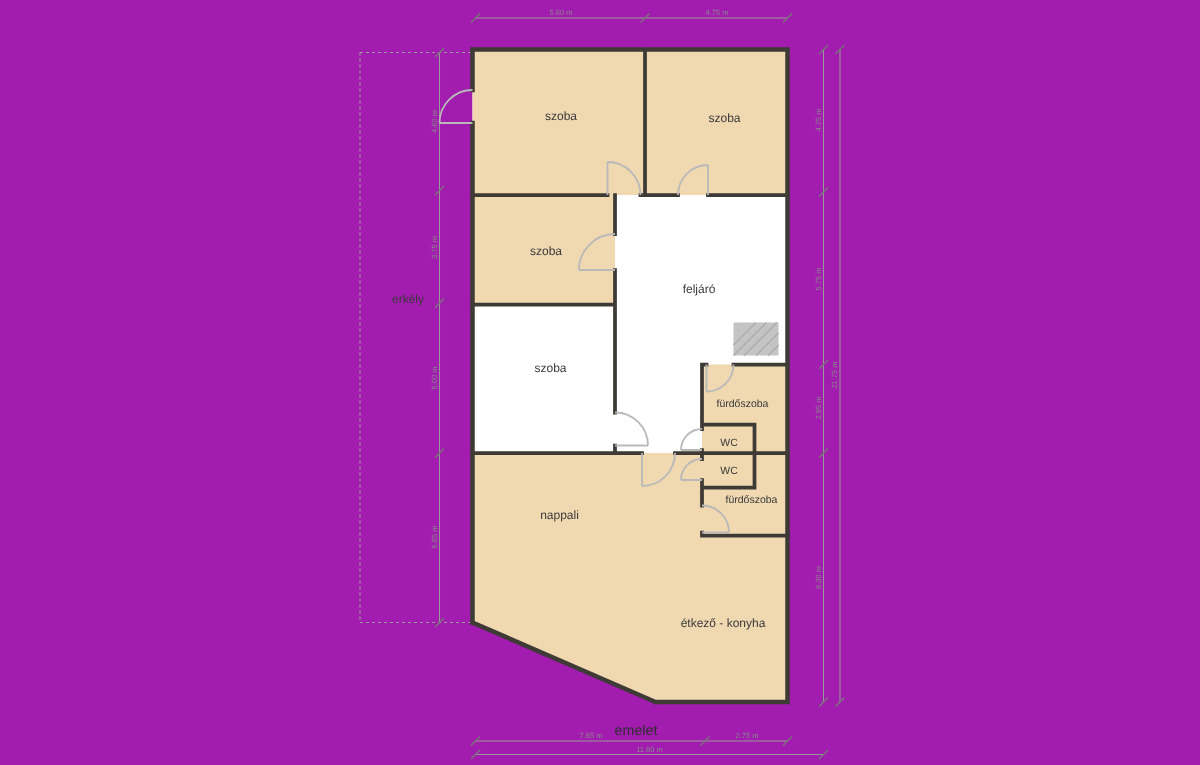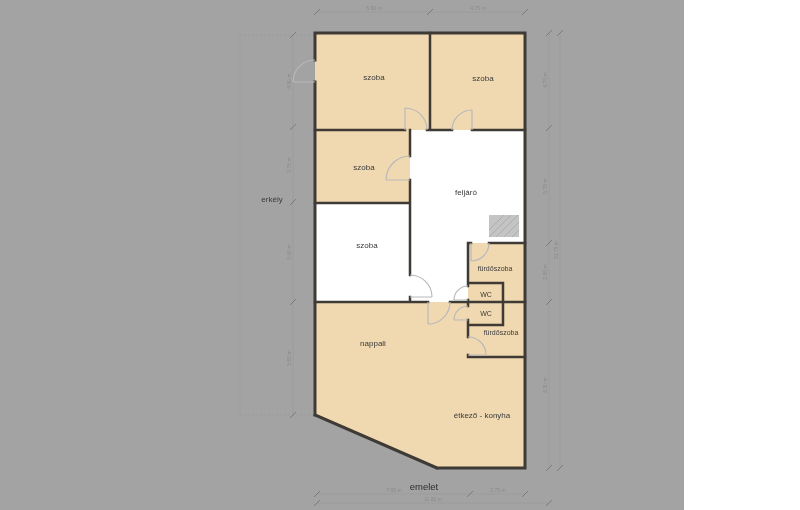--- a/index.html
+++ b/index.html
@@ -1,16 +1,16 @@
 <!DOCTYPE html>
 <html><head>
 <meta charset="utf-8">
 <style>
   html,body{margin:0;padding:0;background:#ffffff;}
-  .canvas{position:relative;width:684px;height:510px;background:#a3a3a3;overflow:hidden;
+  .canvas{position:relative;width:800px;height:510px;background:#a21caf;overflow:hidden;
           font-family:"Liberation Sans", sans-serif;}
   svg text{font-family:"Liberation Sans", sans-serif;}
   .room-label{font-size:8px;fill:#3a3a3a;}
   .room-label-sm{font-size:7px;fill:#3a3a3a;}
   .dim-label{font-size:5px;fill:#8a8a8a;}
   .title-label{font-size:9.5px;fill:#2e2e2e;}
 </style>
 </head>
 <body>
 

